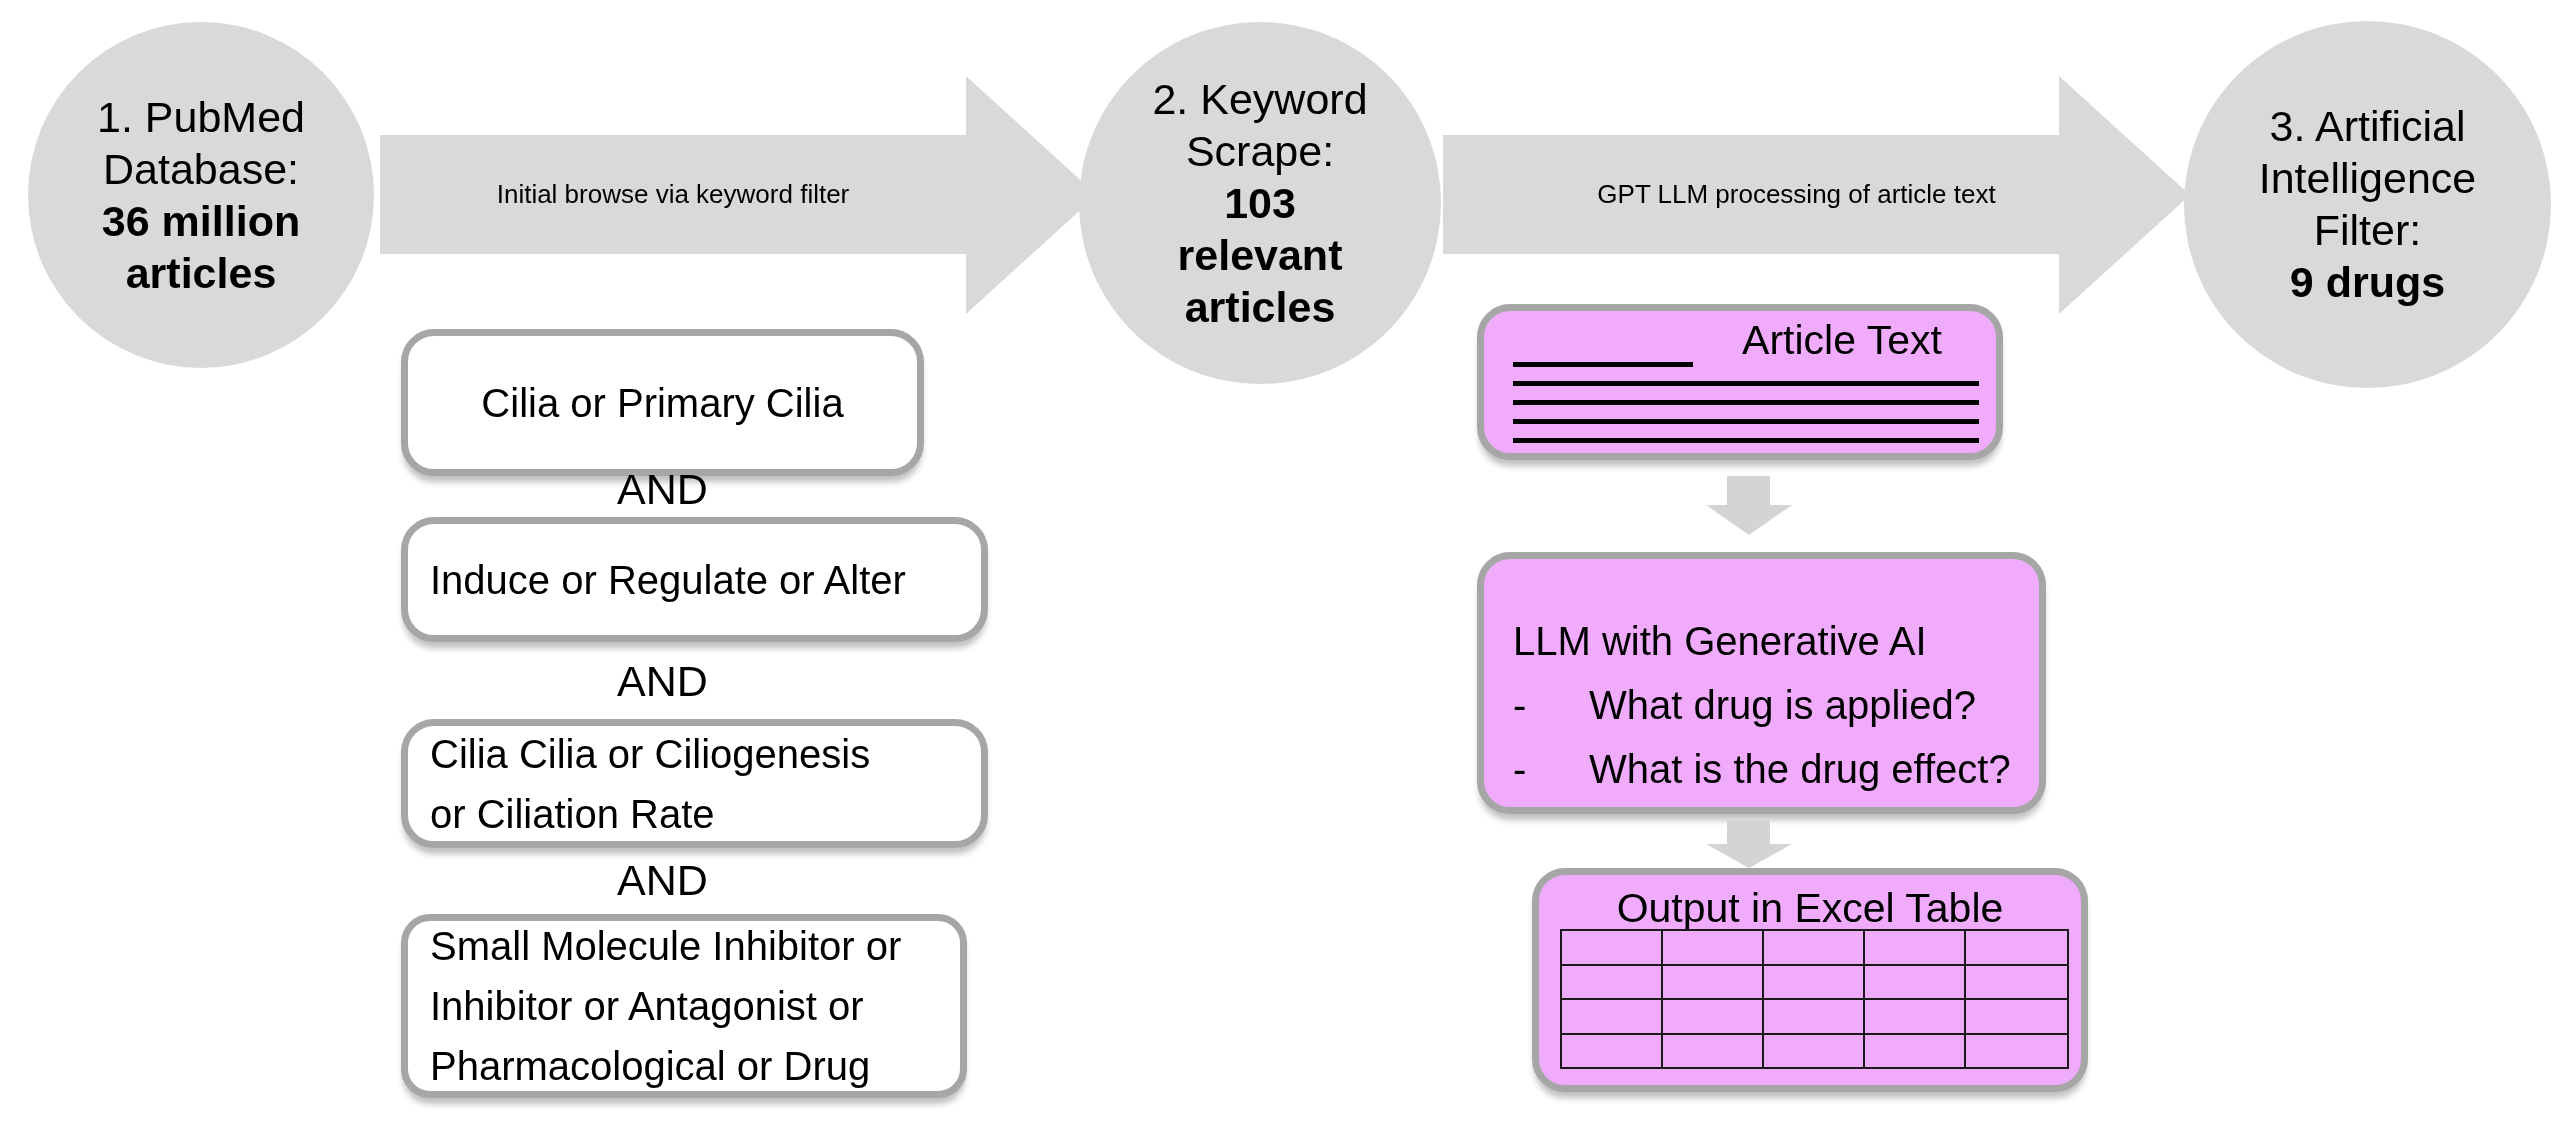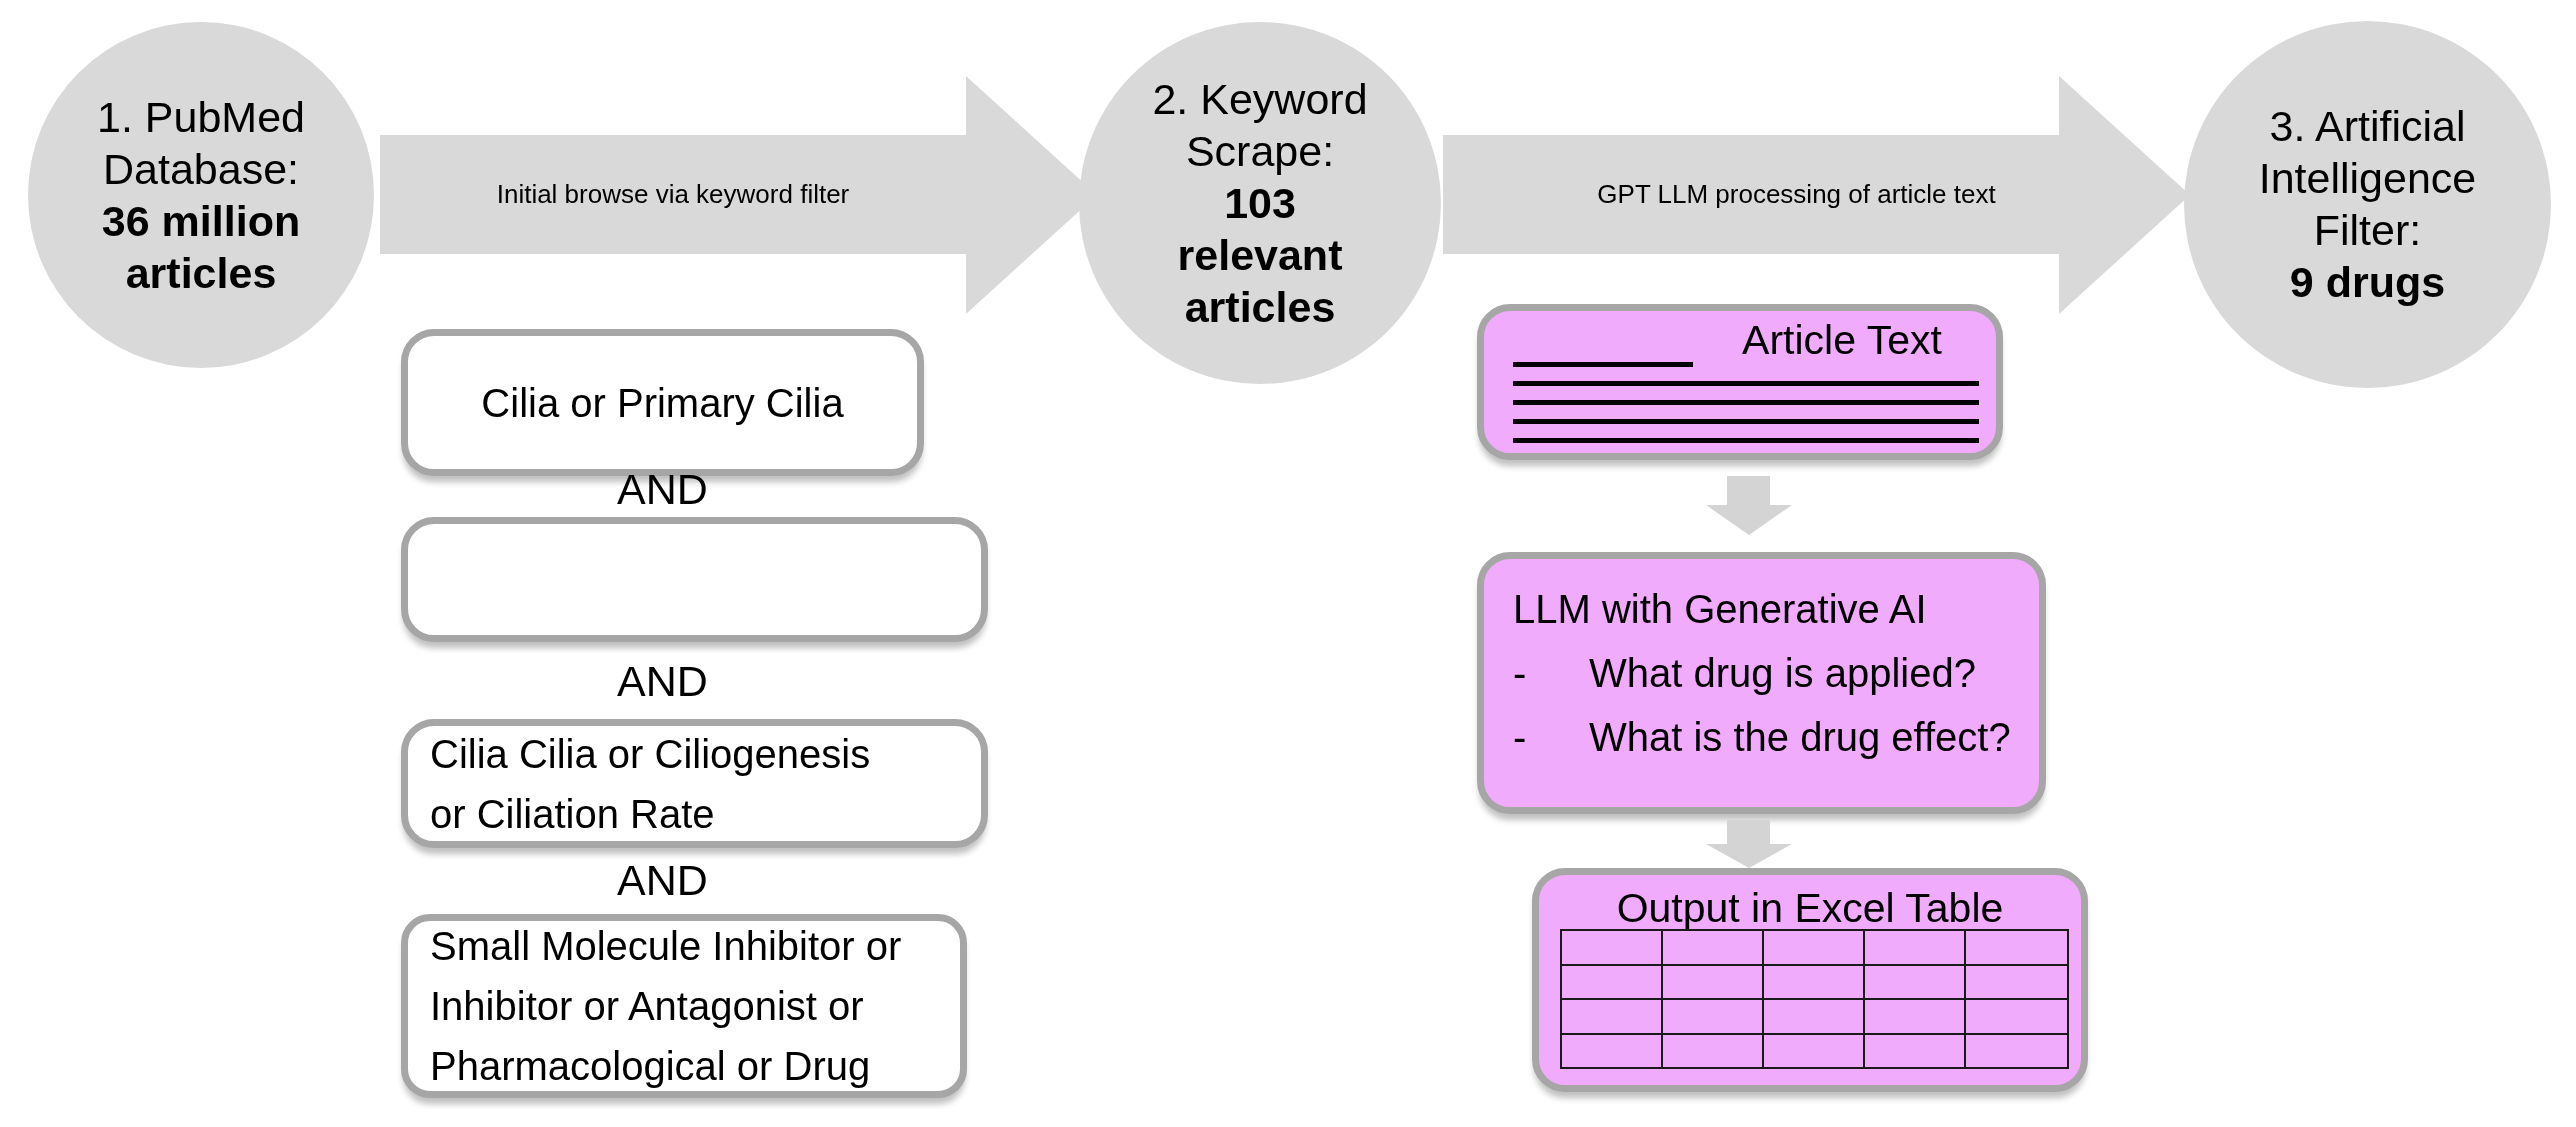--- a/index.html
+++ b/index.html
@@ -39,21 +39,21 @@
     position:absolute;display:flex;align-items:center;justify-content:center;font-size:43px;
   }
   
   .rbox{
     position:absolute;background:#f0abfc;border:7.2px solid var(--box-border,#a6a6a6);
     border-radius:33px;box-sizing:border-box;overflow:hidden;
     box-shadow:0 8px 6.4px -2.4px rgba(0,0,0,0.25);
   }
   .article-title{position:absolute;left:199px;top:6.4px;width:318px;text-align:center;font-size:41px;white-space:nowrap;}
   .rule{position:absolute;height:4.8px;background:var(--text,#000);}
-  .llm-content{padding:28px 16px 0 29px;display:flex;flex-direction:column;gap:19px;font-size:40px;line-height:45px;}
+  .llm-content{padding:60px 16px 0 29px;display:flex;flex-direction:column;gap:19px;font-size:40px;line-height:45px;}
   .llm-title{white-space:nowrap;}
   .bullet-row{display:flex;}
   .bullet-marker{width:76px;flex:none;}
   .bullet-text{white-space:nowrap;}
   .output-title{text-align:center;margin-top:9.5px;font-size:41px;white-space:nowrap;}
   .excel-grid{
     position:absolute;left:20.7px;top:54px;width:509px;height:140px;
     display:grid;border:2.4px solid var(--grid-border,#1a1a1a);box-sizing:border-box;
   }
   
@@ -103,20 +103,21 @@
     <div class="bold">9 drugs</div>
   </div>
 
   <div class="kbox centered" style="left:401px;top:329px;width:523px;height:147px;">
     <div>Cilia or Primary Cilia</div>
   </div>
 
   <div class="and-label" style="left:401px;top:465px;width:523px;height:49px;">AND</div>
 
   <div class="kbox" style="left:401px;top:517px;width:587px;height:125px;">
+    <div>Induce or Regulate or Alter</div>
   </div>
 
   <div class="and-label" style="left:401px;top:657px;width:523px;height:49px;">AND</div>
 
   <div class="kbox" style="left:401px;top:719px;width:587px;height:129px;">
     <div>Cilia Cilia or Ciliogenesis</div>
     <div>or Ciliation Rate</div>
   </div>
 
   <div class="and-label" style="left:401px;top:856px;width:523px;height:49px;">AND</div>

